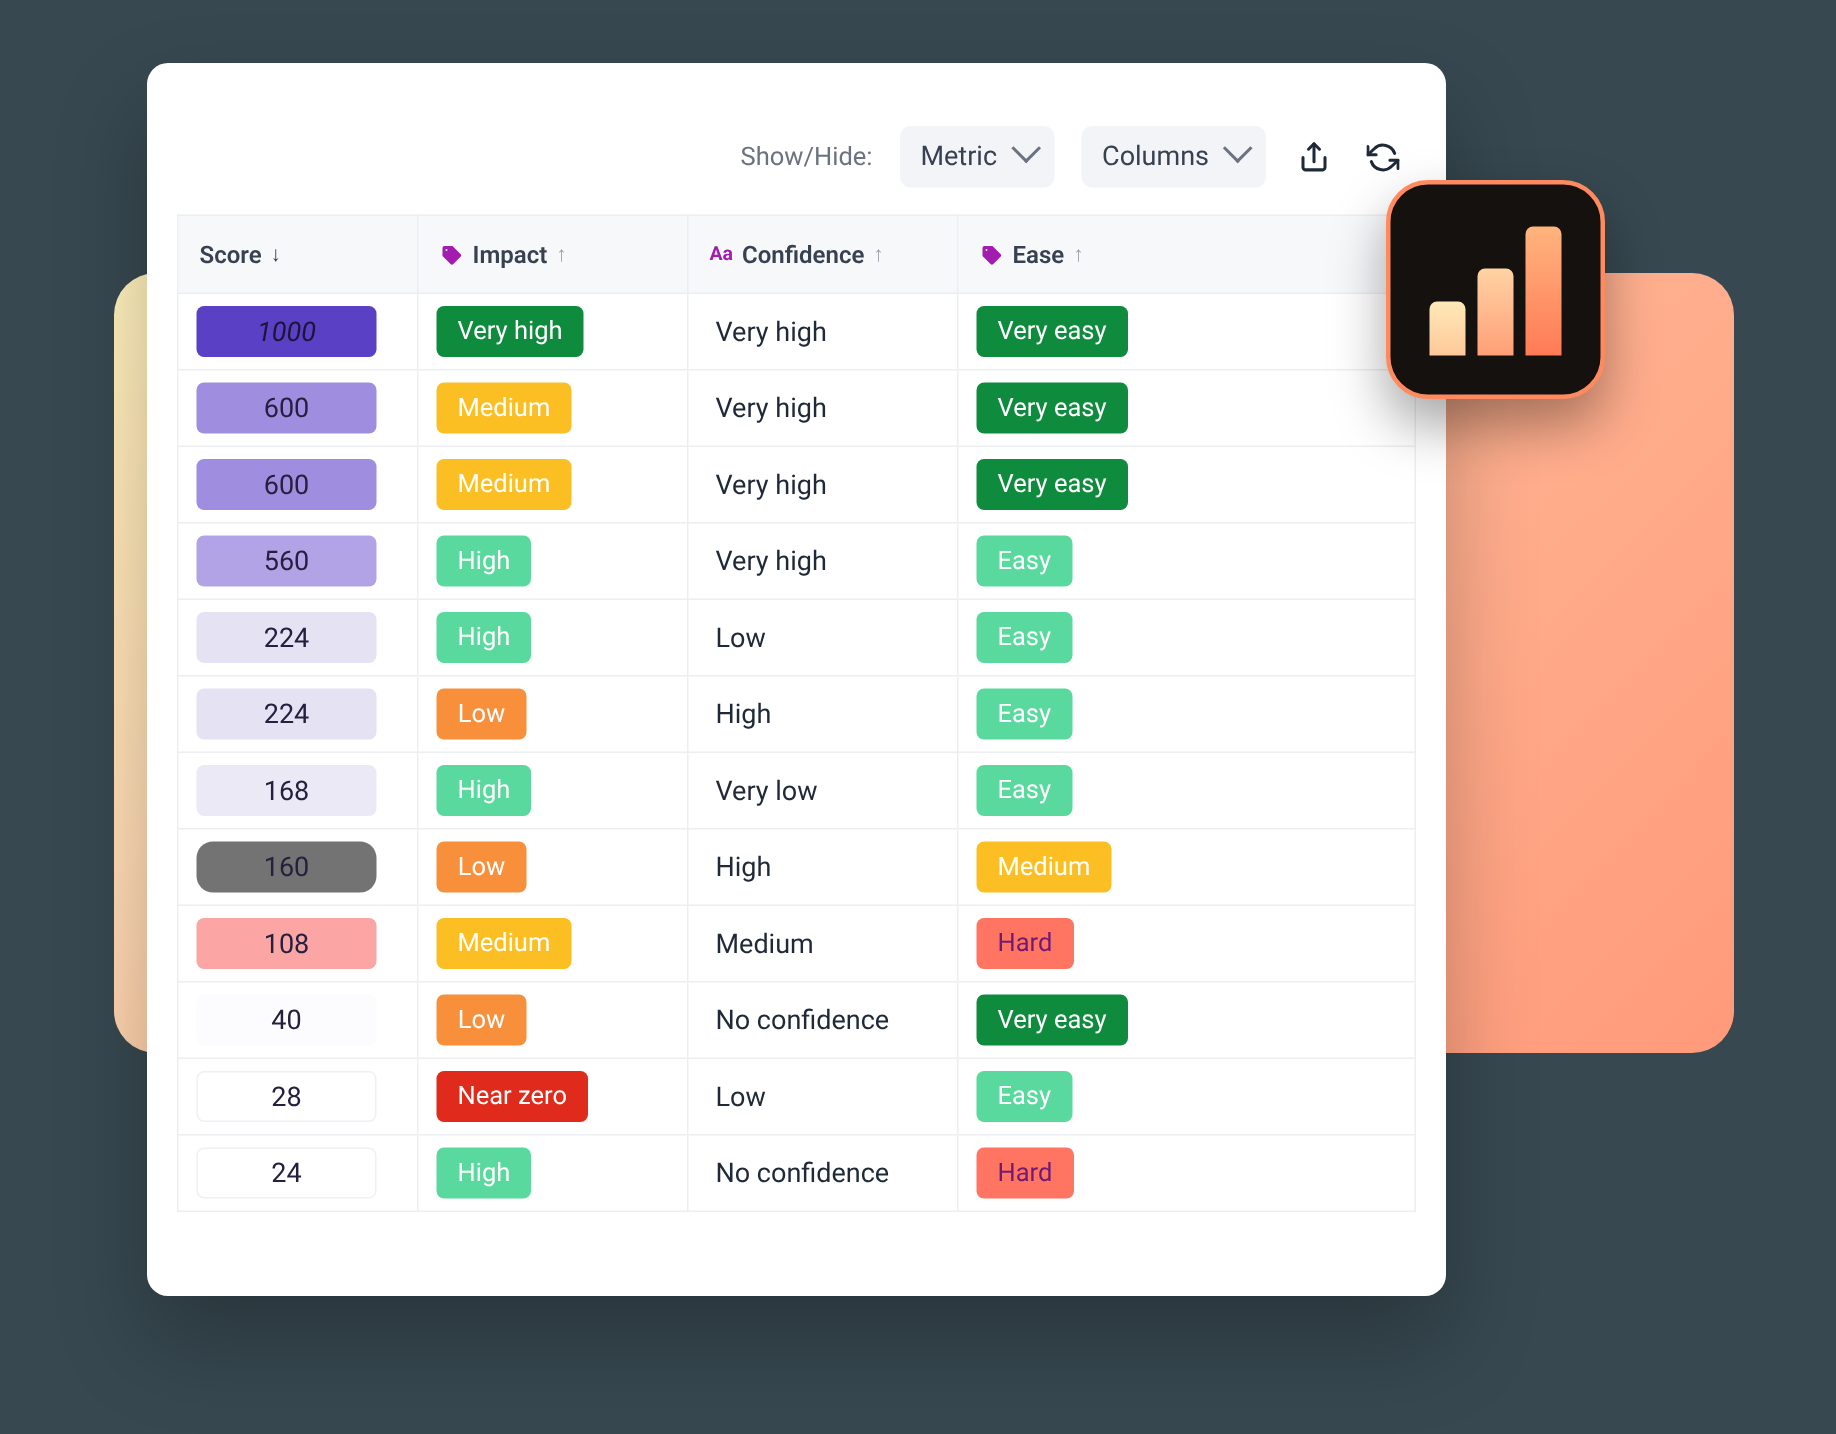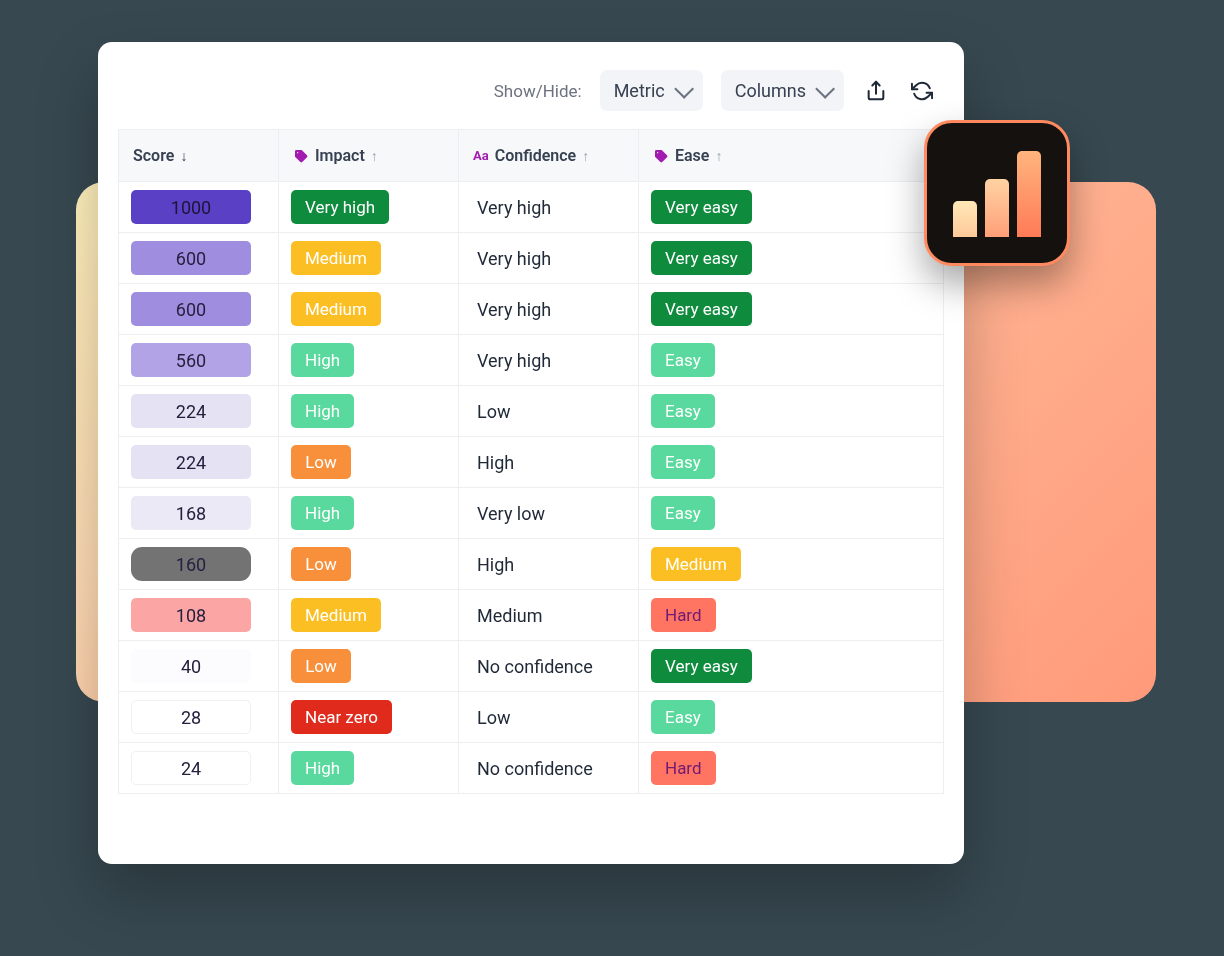--- a/index.html
+++ b/index.html
@@ -23,39 +23,39 @@
   .card {
     position: absolute;
     left: 98px;
     top: 42px;
     width: 866px;
     height: 822px;
     background: #fff;
     border-radius: 14px;
     box-shadow: 0 30px 60px rgba(0,0,0,0.25);
     overflow: hidden;
-    padding-top: 18px;
+    padding-top: 32px;
   }
   .toolbar {
     display: flex;
     align-items: center;
     justify-content: flex-end;
     gap: 18px;
     padding: 10px 28px 18px 28px;
   }
   .toolbar-label {
     color: #6b7280;
     font-size: 17px;
   }
   .dropdown {
     background: #f2f4f7;
     border-radius: 7px;
     padding: 10px 14px;
     display: flex;
-    align-items: center;
+    align-items: flex-start;
     gap: 10px;
     color: #374151;
     font-size: 18px;
     cursor: pointer;
   }
   .chev { width:14px; height:14px; border-right:2px solid #6b7280; border-bottom:2px solid #6b7280; transform: rotate(45deg) translateY(-3px); }
   .icon-btn { width:28px; height:28px; display:flex; align-items:center; justify-content:center; cursor:pointer; color:#1f2937; }
   .table-wrap { padding: 0 20px; }
   table { width:100%; border-collapse: collapse; }
   thead th {
@@ -88,21 +88,21 @@
     min-width:60px;
   }
   .score-pill {
     width:120px;
     border-radius:5px;
     color:#26203f;
     font-size:18px;
   }
   .conf-cell { color:#1f2937; font-size:18px; padding-left:18px; }
   
-  .s0 { background:#5a40c4; color:#1c1538; }
+  .s0 { background:#5a40c4; color:#1c1538;font-style:italic; }
   .s1 { background:#9f8de0; }
   .s2 { background:#9f8de0; }
   .s3 { background:#b1a3e6; }
   .s4 { background:#e0ddf2; }
   .s5 { background:#e5e2f4; }
   .s6 { background:#e5e2f4; }
   .s7 { background:#ece9f6; }
   .s8 { background:#737373;border-radius:11px; }
   .s9 { background:#fca5a5; }
   .s10 { background:#faf9fd; }

